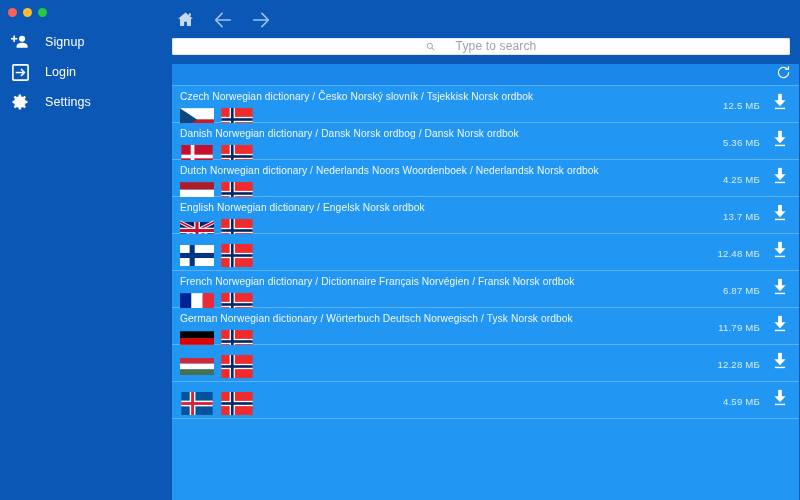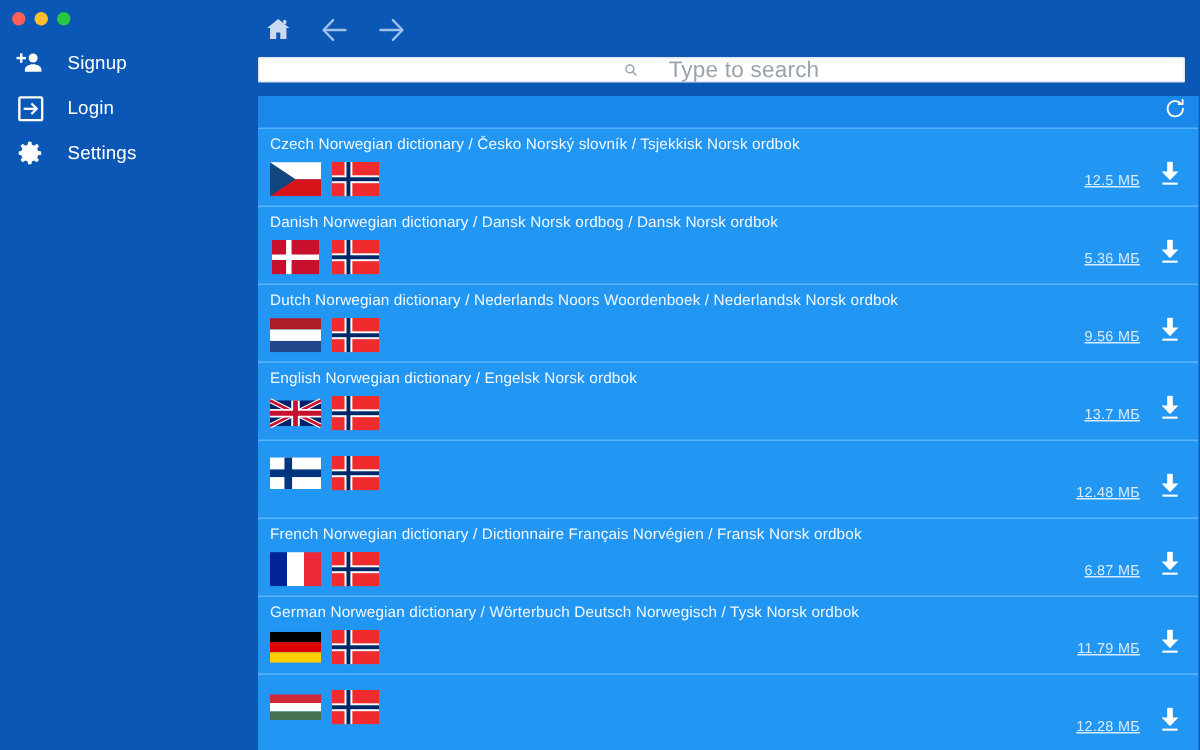--- a/index.html
+++ b/index.html
@@ -97,21 +97,21 @@
     background: #ffffff;
     border: 1px solid #dfe6ef;
     border-radius: 1px;
     display: flex;
     align-items: center;
     justify-content: center;
     gap: 4px;
     cursor: text;
   }
   #search-placeholder {
-    font-size: 15px;
+    font-size: 12px;
     color: #9aa3ad;
     letter-spacing: .15px;
     line-height: 1;
     margin-left: 17px;
   }
   #search-icon { display: flex; align-items: center; }
 
   #list-panel {
     flex: 1;
     margin: 5px 1px 0 14px;
@@ -129,21 +129,21 @@
     padding-right: 7px;
     border-bottom: 1px solid #54aef6;
   }
   #refresh-btn {
     width: 18px; height: 18px;
     display: flex; align-items: center; justify-content: center;
     cursor: pointer;
   }
 
   .row {
-    height: 52px;
+    height: 37px;
     position: relative;
     border-bottom: 1px solid #5cb2f7;
     padding: 5px 0 0 8px;
     background: #2196f3;
     cursor: default;
   }
   .row-title {
     color: #f2f8fe;
     font-size: 10.2px;
     letter-spacing: .1px;
@@ -168,21 +168,20 @@
     bottom: 7px;
     display: flex;
     align-items: center;
     gap: 11px;
   }
   .row-size {
     color: #d7ecfd;
     font-size: 9.6px;
     letter-spacing: .2px;
     white-space: nowrap;
-    text-decoration: underline;
   }
   .dl-btn {
     width: 17px; height: 19px;
     display: flex; align-items: flex-end; justify-content: center;
     cursor: pointer;
   }
 </style>
 </head>
 <body>
 
@@ -366,21 +365,21 @@
                 <svg width="34" height="23" viewBox="0 0 60 44">
     <rect width="60" height="44" fill="#ef2b2d"></rect>
     <rect x="16" width="10" height="44" fill="#ffffff"></rect>
                   <rect y="17" width="60" height="10" fill="#ffffff"></rect>
     <rect x="18.5" width="5" height="44" fill="#002868"></rect>
                   <rect y="19.5" width="60" height="5" fill="#002868"></rect>
   </svg>
               </span>
             </div>
             <div class="row-right">
-              <span class="row-size">9.56 МБ</span>
+              <span class="row-size">4.25 МБ</span>
               <span class="dl-btn">
                 <span><svg width="16" height="18" viewBox="0 0 24 26" fill="#ffffff">
                     <rect x="9.2" y="0.8" width="5.6" height="12"></rect>
                     <path d="M12 19.2L3.6 10.4h16.8z"></path>
                     <rect x="4.4" y="21.6" width="15.2" height="2.1"></rect>
                   </svg></span>
               </span>
             </div>
           </div>
           <div class="row">

